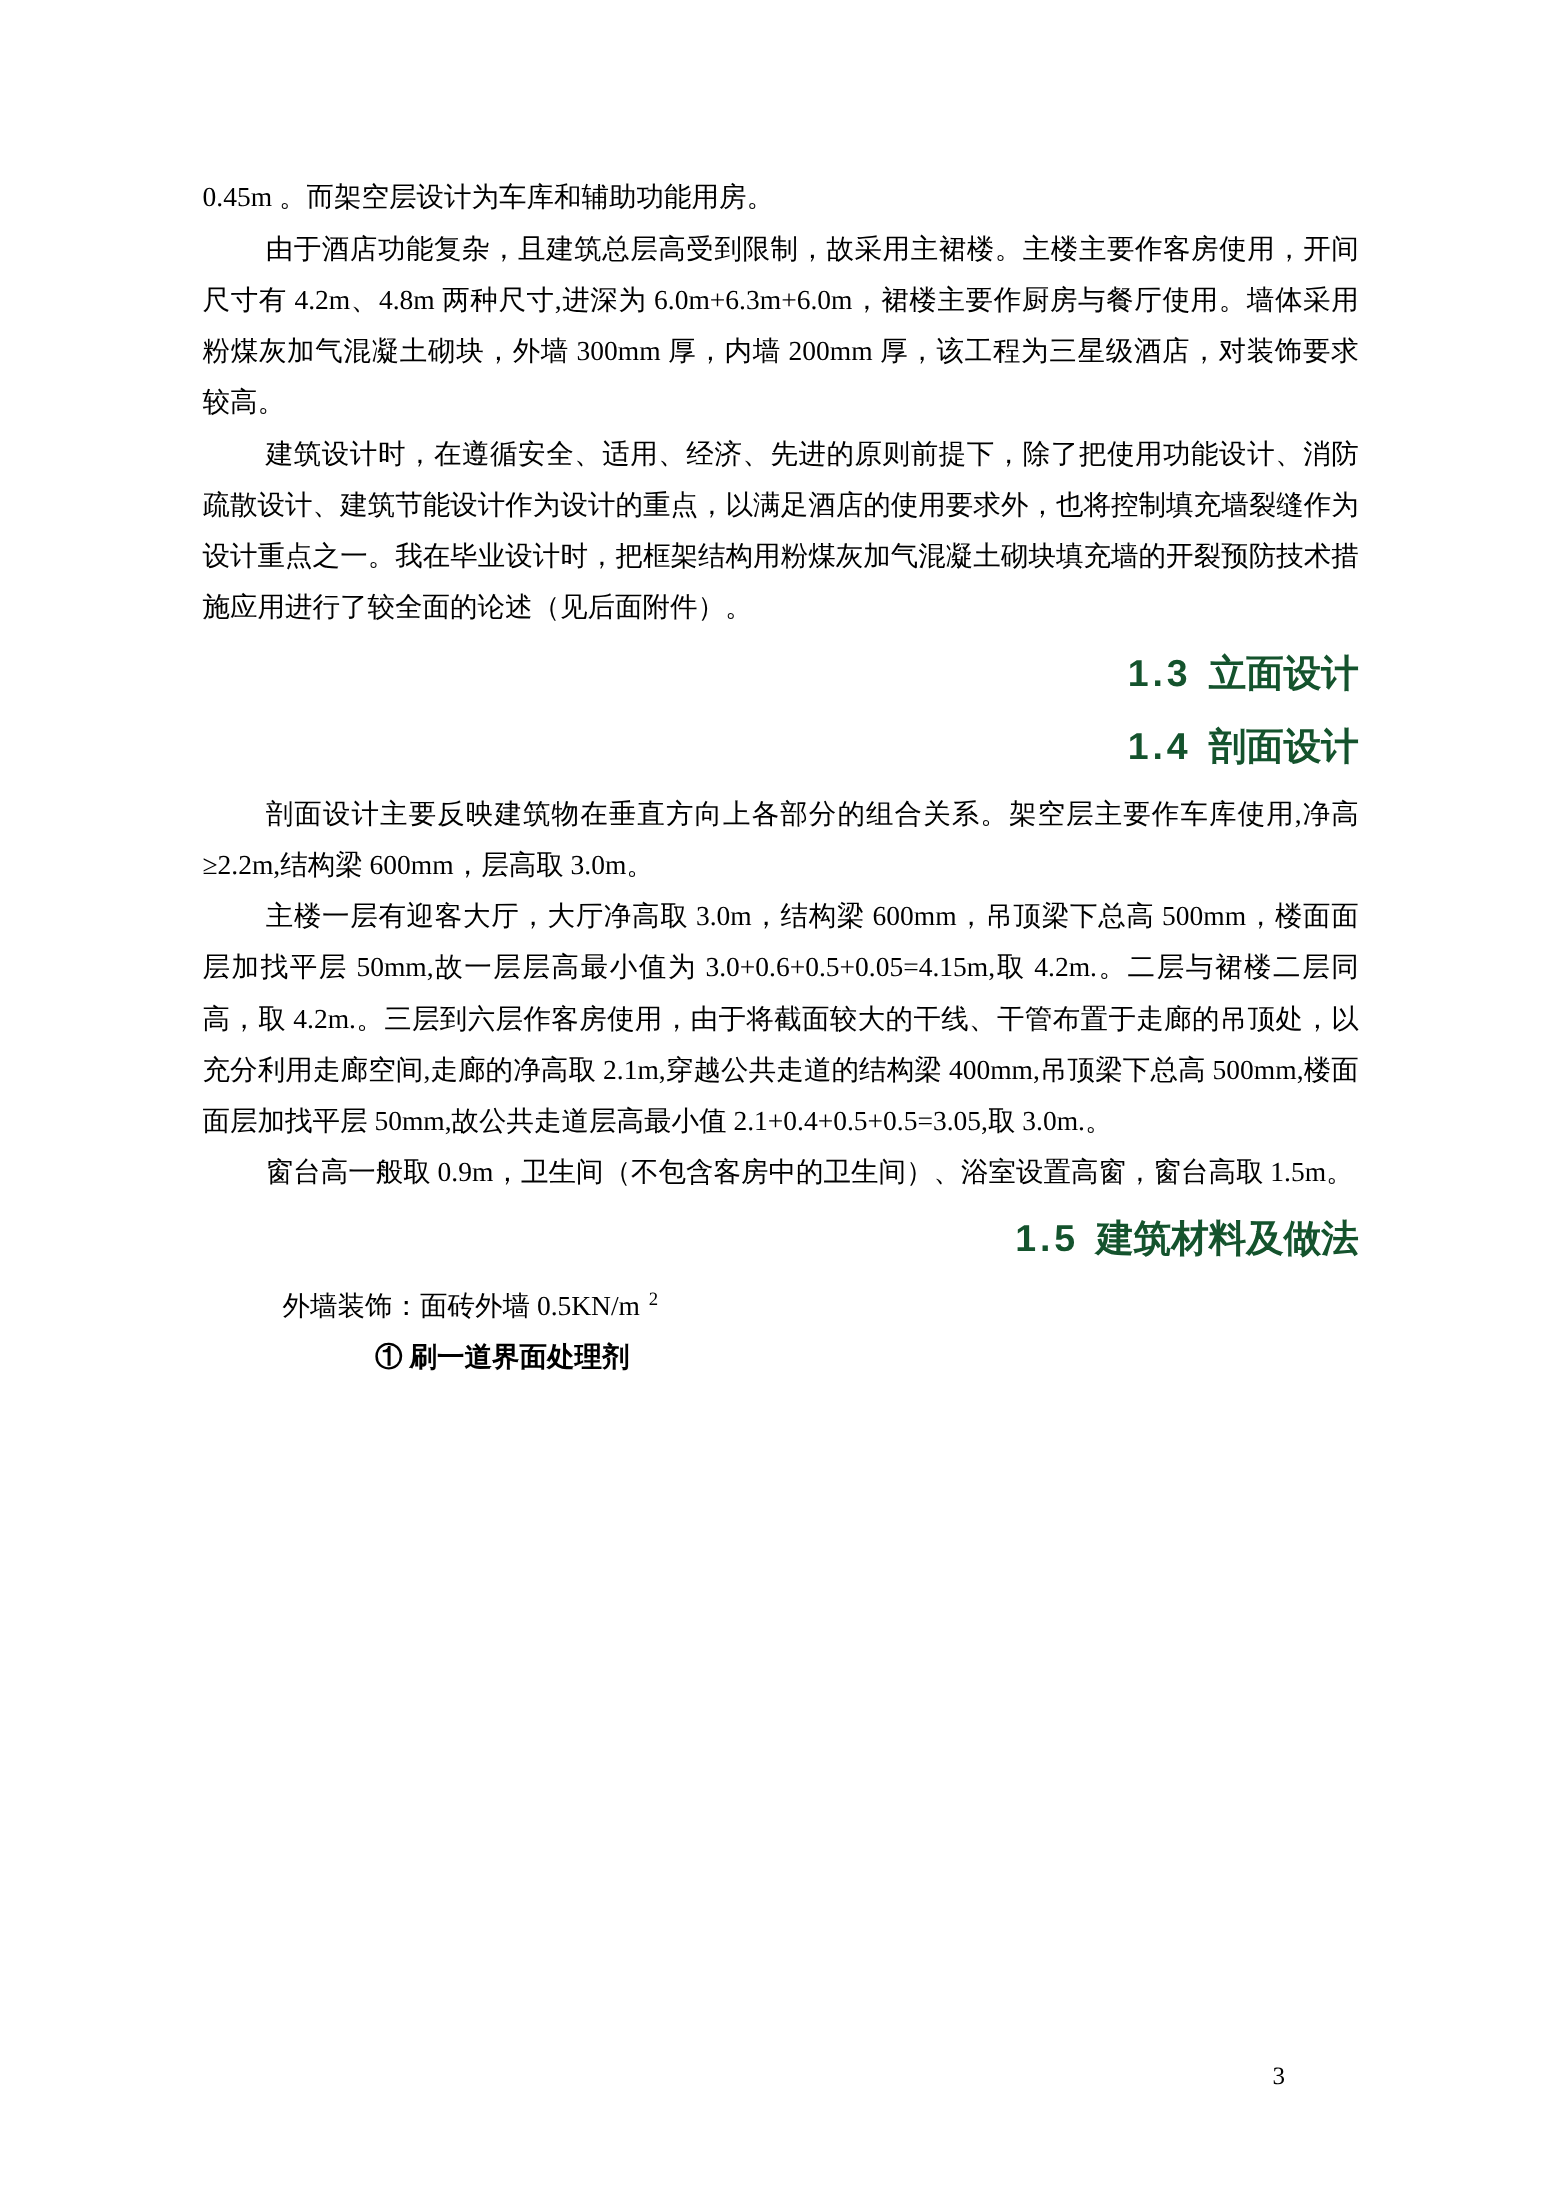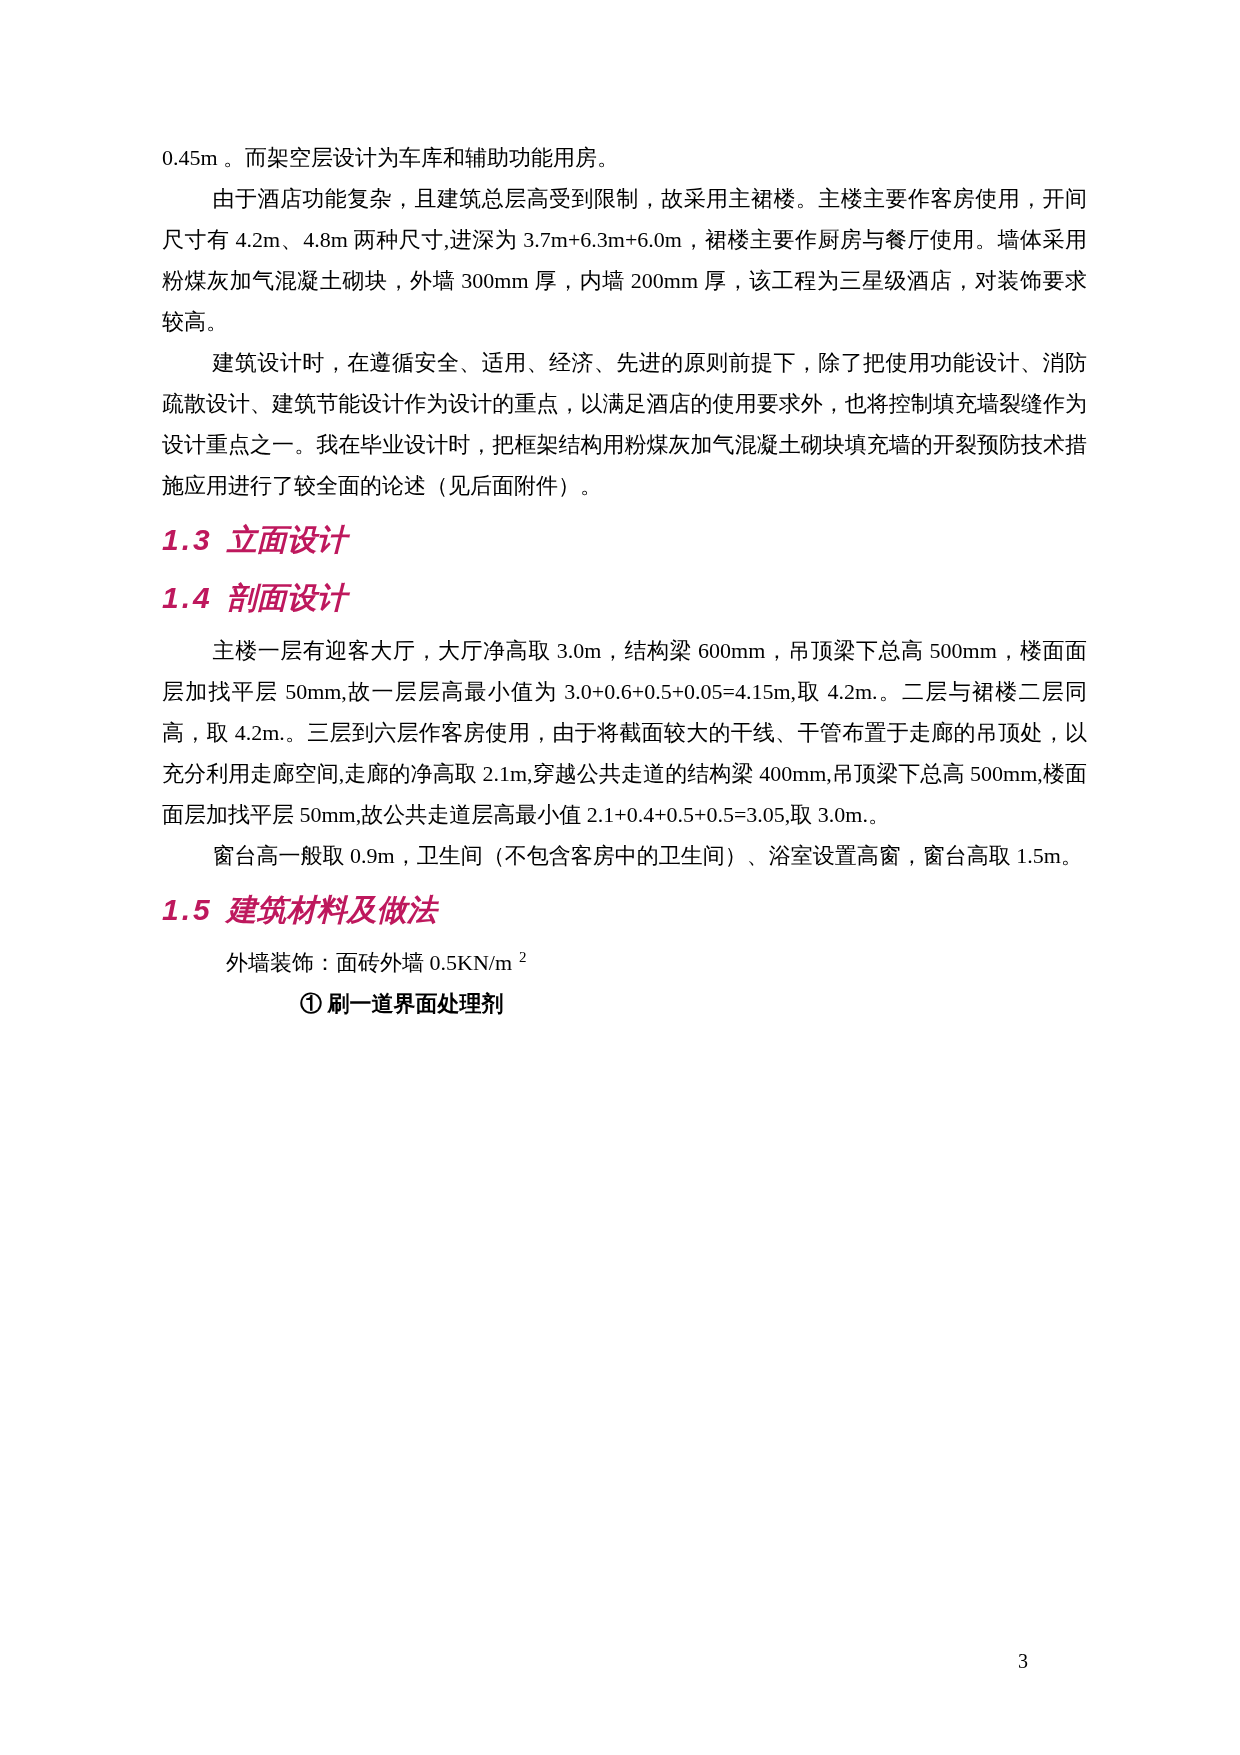--- a/index.html
+++ b/index.html
@@ -42,24 +42,23 @@
   p.cont {
     text-indent: 0;
   }
   h2.sec-heading {
     margin: 10px 0 8px 0;
     padding: 0;
     font-family: "Liberation Sans", "DejaVu Sans", sans-serif;
     font-size: 30px;
     font-weight: bold;
     line-height: 48px;
-    color: #be185d;
-    text-align: left;
+    color: #14532d;
+    text-align: right;
     text-indent: 0;
-    font-style: italic;
   }
   h2.sec-heading .sec-num {
     letter-spacing: 3px;
     margin-right: 14px;
   }
   p.list-line {
     text-indent: 0;
     padding-left: 64px;
     text-align: left;
   }
@@ -85,33 +84,34 @@
   }
 </style>
 </head>
 <body>
 
 <div class="page">
   <div class="content">
 
     <p class="cont">0.45m 。而架空层设计为车库和辅助功能用房。</p>
 
-    <p class="para">由于酒店功能复杂，且建筑总层高受到限制，故采用主裙楼。主楼主要作客房使用，开间尺寸有 4.2m、4.8m 两种尺寸,进深为 3.7m+6.3m+6.0m，裙楼主要作厨房与餐厅使用。墙体采用粉煤灰加气混凝土砌块，外墙 300mm 厚，内墙 200mm 厚，该工程为三星级酒店，对装饰要求较高。</p>
+    <p class="para">由于酒店功能复杂，且建筑总层高受到限制，故采用主裙楼。主楼主要作客房使用，开间尺寸有 4.2m、4.8m 两种尺寸,进深为 6.0m+6.3m+6.0m，裙楼主要作厨房与餐厅使用。墙体采用粉煤灰加气混凝土砌块，外墙 300mm 厚，内墙 200mm 厚，该工程为三星级酒店，对装饰要求较高。</p>
 
     <p class="para">建筑设计时，在遵循安全、适用、经济、先进的原则前提下，除了把使用功能设计、消防疏散设计、建筑节能设计作为设计的重点，以满足酒店的使用要求外，也将控制填充墙裂缝作为设计重点之一。我在毕业设计时，把框架结构用粉煤灰加气混凝土砌块填充墙的开裂预防技术措施应用进行了较全面的论述（见后面附件）。</p>
 
     <h2 class="sec-heading">
       <span class="sec-num">1.3</span><span>立面设计</span>
     </h2>
 
 
     <h2 class="sec-heading">
       <span class="sec-num">1.4</span><span>剖面设计</span>
     </h2>
 
+    <p class="para">剖面设计主要反映建筑物在垂直方向上各部分的组合关系。架空层主要作车库使用,净高≥2.2m,结构梁 600mm，层高取 3.0m。</p>
 
 
     <p class="para">主楼一层有迎客大厅，大厅净高取 3.0m，结构梁 600mm，吊顶梁下总高 500mm，楼面面层加找平层 50mm,故一层层高最小值为 3.0+0.6+0.5+0.05=4.15m,取 4.2m.。二层与裙楼二层同高，取 4.2m.。三层到六层作客房使用，由于将截面较大的干线、干管布置于走廊的吊顶处，以充分利用走廊空间,走廊的净高取 2.1m,穿越公共走道的结构梁 400mm,吊顶梁下总高 500mm,楼面面层加找平层 50mm,故公共走道层高最小值 2.1+0.4+0.5+0.5=3.05,取 3.0m.。</p>
 
     <p class="para">窗台高一般取 0.9m，卫生间（不包含客房中的卫生间）、浴室设置高窗，窗台高取 1.5m。</p>
 
     <h2 class="sec-heading">
       <span class="sec-num">1.5</span><span>建筑材料及做法</span>
     </h2>
 

